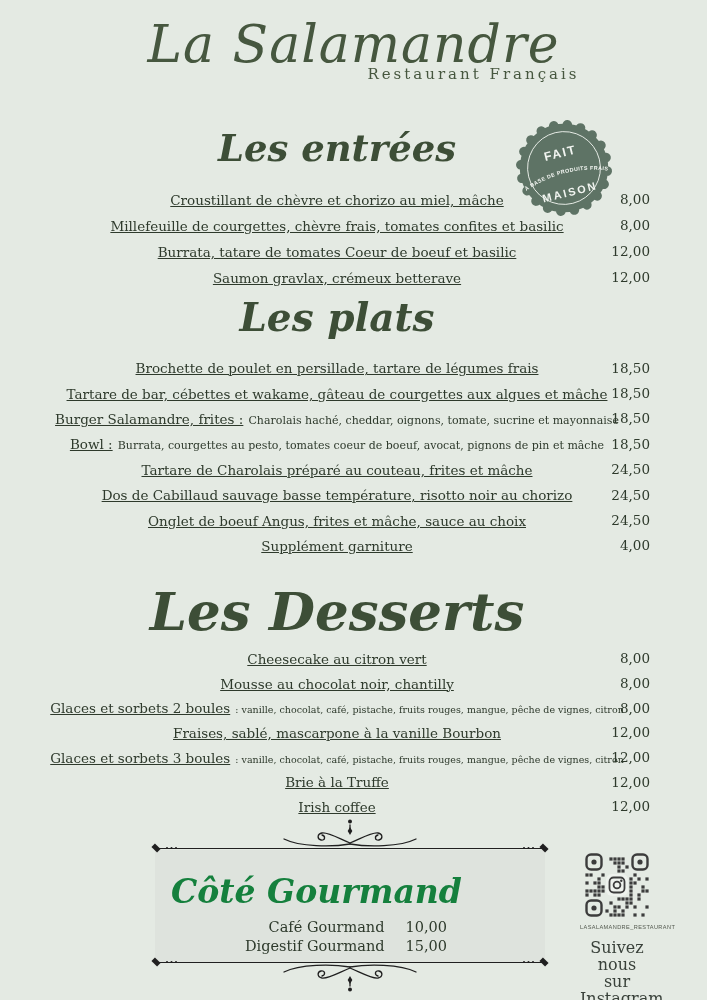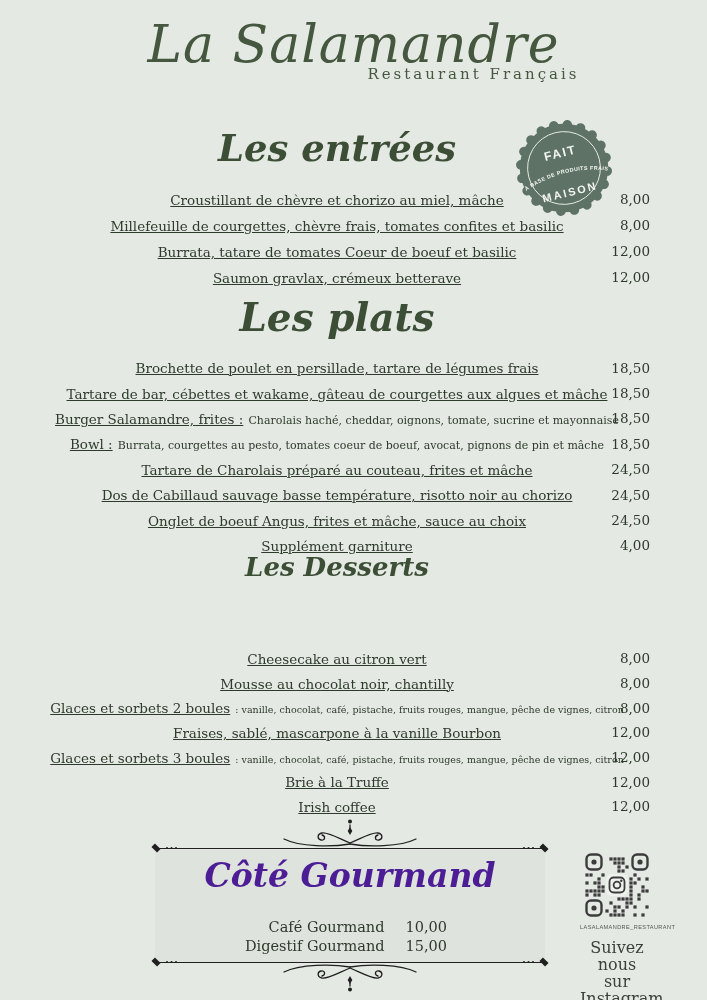--- a/index.html
+++ b/index.html
@@ -36,21 +36,21 @@
   .badge{position:absolute;left:512px;top:116px;width:104px;height:104px;}
 
   
   .sec-title{
     position:absolute;left:40px;right:73px;margin:0;
     text-align:center;font-style:italic;font-weight:600;
     color:#3d4e37;
   }
   #t0{top:126px;font-size:37px;}
   #t1{top:294px;font-size:39px;}
-  #t2{top:552px;font-size:26px;}
+  #t2{top:580px;font-size:53px;}
 
   
   .rows{position:absolute;left:0;right:0;}
   #rows0{top:186px;}  #rows0 .menu-row{height:26px;}
   #rows1{top:355px;}  #rows1 .menu-row{height:25.4px;align-items:center;}
   #rows2{top:646px;}  #rows2 .menu-row{height:24.7px;}
   .menu-row{position:relative;display:flex;align-items:center;}
   .row-center{
     flex:1;text-align:center;padding:0 75px 0 42px;
     white-space:nowrap;
@@ -73,22 +73,22 @@
   }
   .rule::before{left:-3px;} .rule::after{right:-3px;}
   .rule .d{position:absolute;top:-2.1px;width:2.4px;height:2.4px;border-radius:50%;background:var(--line);}
   .rule .d.l{left:11px;box-shadow:4.5px 0 0 var(--line),9px 0 0 var(--line);}
   .rule .d.r{right:11px;box-shadow:-4.5px 0 0 var(--line),-9px 0 0 var(--line);}
   .flourish{position:absolute;left:155px;width:390px;text-align:center;line-height:0;}
   #fl-top{top:814px;}
   #fl-bottom{top:963px;}
   #fl-bottom svg{transform:scaleY(-1);}
   .g-title{
-    position:absolute;left:155px;width:390px;top:856px;margin:0;
-    text-align:center;font-size:33px;font-style:italic;font-weight:600;color:#4c1d95;
+    position:absolute;left:155px;width:390px;top:856px;margin:16px;
+    font-size:33px;font-style:italic;font-weight:600;color:#15803d;
   }
   .g-items{position:absolute;left:155px;width:390px;top:918px;}
   .g-row{display:flex;justify-content:center;gap:21px;font-size:14.5px;line-height:18.5px;}
   .g-name{width:180px;text-align:right;}
   .g-price{width:90px;text-align:left;}
 
   
   .insta{position:absolute;left:580px;top:853px;width:74px;text-align:center;}
   .handle{
     font-family:"Liberation Sans",sans-serif;font-size:5.6px;letter-spacing:.4px;

